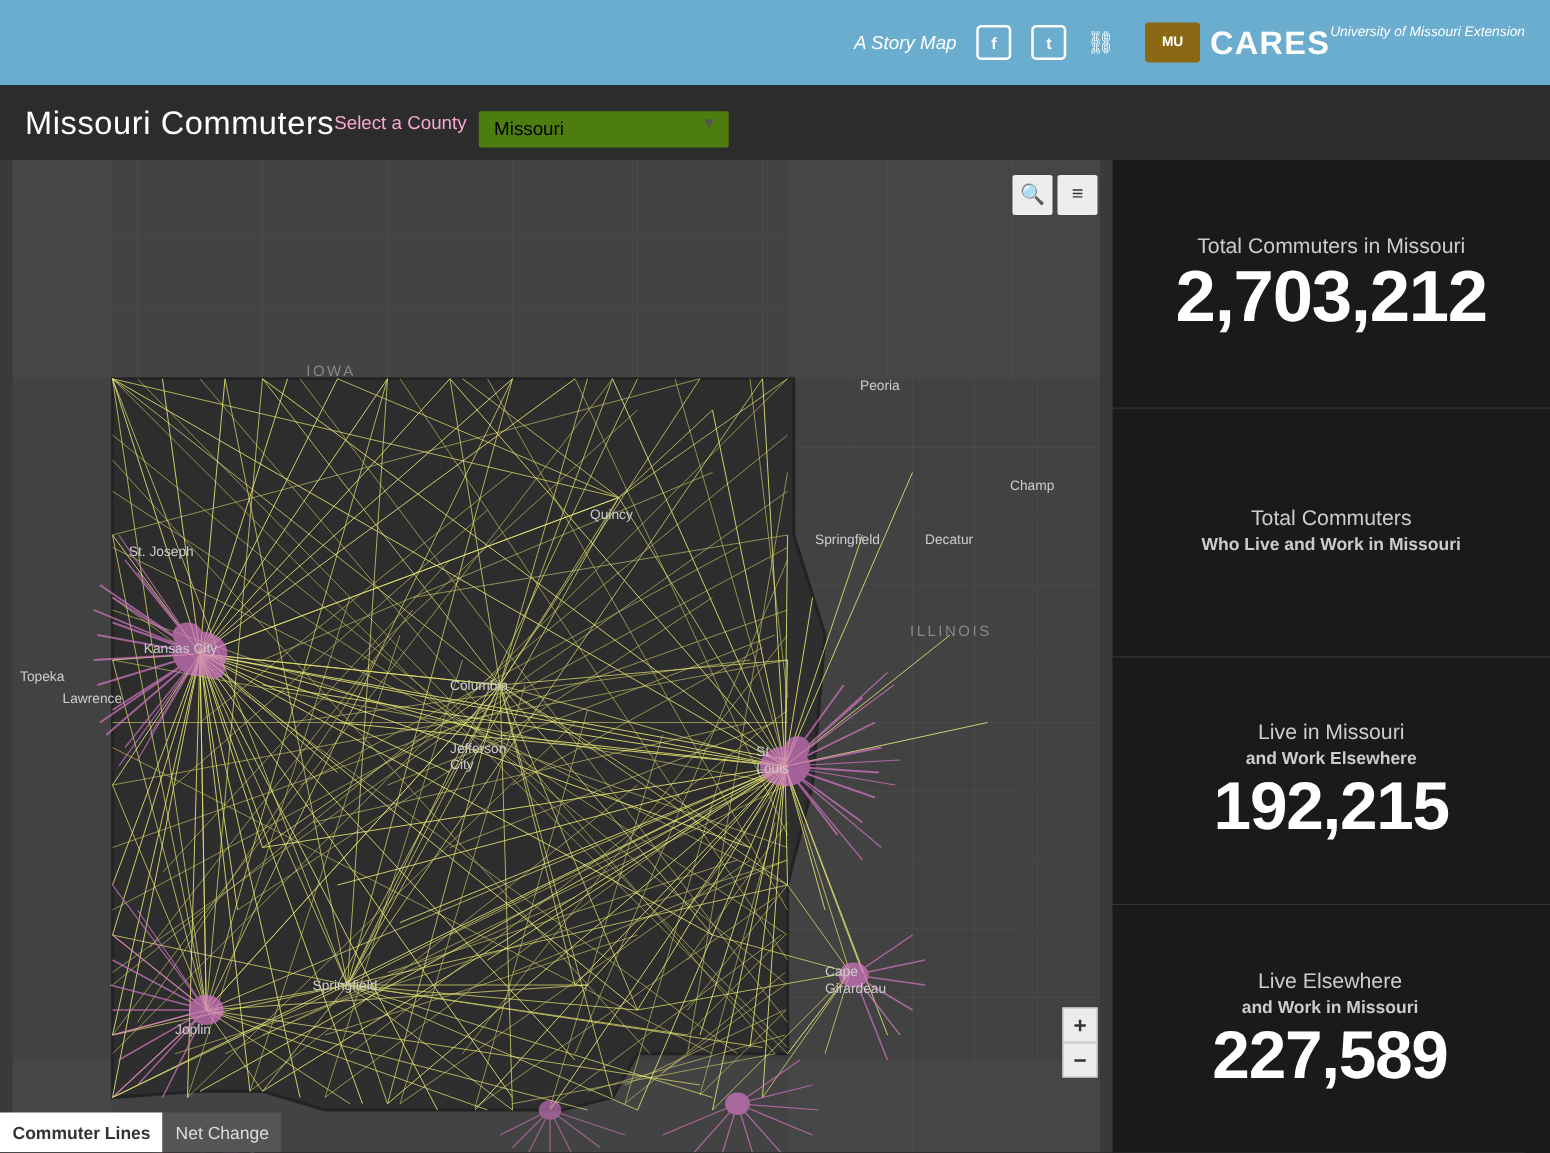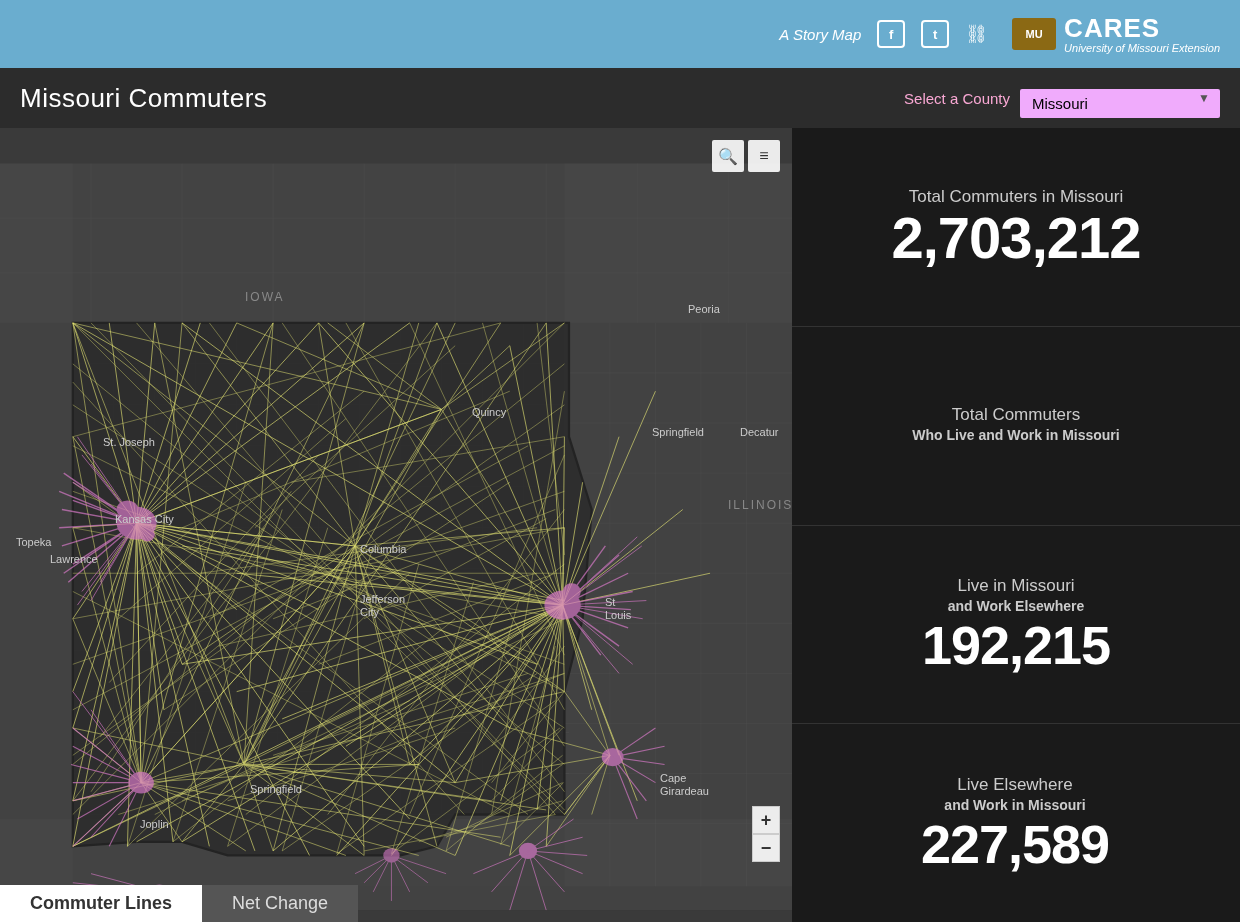--- a/index.html
+++ b/index.html
@@ -51,21 +51,20 @@
       border-radius: 3px;
       display: flex;
       align-items: center;
       justify-content: center;
       font-weight: bold;
       color: #fff;
       font-size: 11px;
     }
     #cares-logo .cares-text {
       display: flex;
-      flex-direction: column;
       line-height: 1.1;
     }
     #cares-logo .cares-title {
       color: #fff;
       font-size: 26px;
       font-weight: bold;
       letter-spacing: 1px;
     }
     #cares-logo .cares-sub {
       color: #fff;
@@ -73,39 +72,38 @@
       font-style: italic;
     }
 
     
     #header-bar {
       background: #2c2c2c;
       height: 60px;
       display: flex;
       align-items: center;
       padding: 0 20px;
-      justify-content: space-between;
     }
     #page-title {
       color: #fff;
       font-size: 26px;
       font-weight: 300;
       letter-spacing: 0.5px;
     }
     #county-selector {
       display: flex;
       align-items: center;
       gap: 10px;
     }
     #county-label {
       color: #f9a8d4;
       font-size: 15px;
     }
     #county-dropdown {
-      background: #f0abfc;
+      background: #4d7c0f;
       border: none;
       padding: 6px 32px 6px 12px;
       font-size: 15px;
       border-radius: 2px;
       cursor: pointer;
       width: 200px;
       appearance: none;
       position: relative;
       margin-top: 10px;
     }
@@ -191,38 +189,38 @@
 
     
     #map-tabs {
       position: absolute;
       bottom: 0;
       left: 0;
       display: flex;
       z-index: 10;
     }
     .map-tab {
-      padding: 8px 30px;
-      font-size: 18px;
+      padding: 8px 10px;
+      font-size: 14px;
       cursor: pointer;
       border: none;
     }
     .map-tab.active {
       background: #fff;
       color: #333;
       font-weight: bold;
     }
     .map-tab.inactive {
       background: #555;
       color: #ddd;
     }
 
     
     #right-panel {
-      width: 448px;
+      width: 350px;
       background: #1a1a1a;
       display: flex;
       flex-direction: column;
     }
     .stat-block {
       flex: 1;
       border-bottom: 1px solid #333;
       display: flex;
       flex-direction: column;
       justify-content: center;

